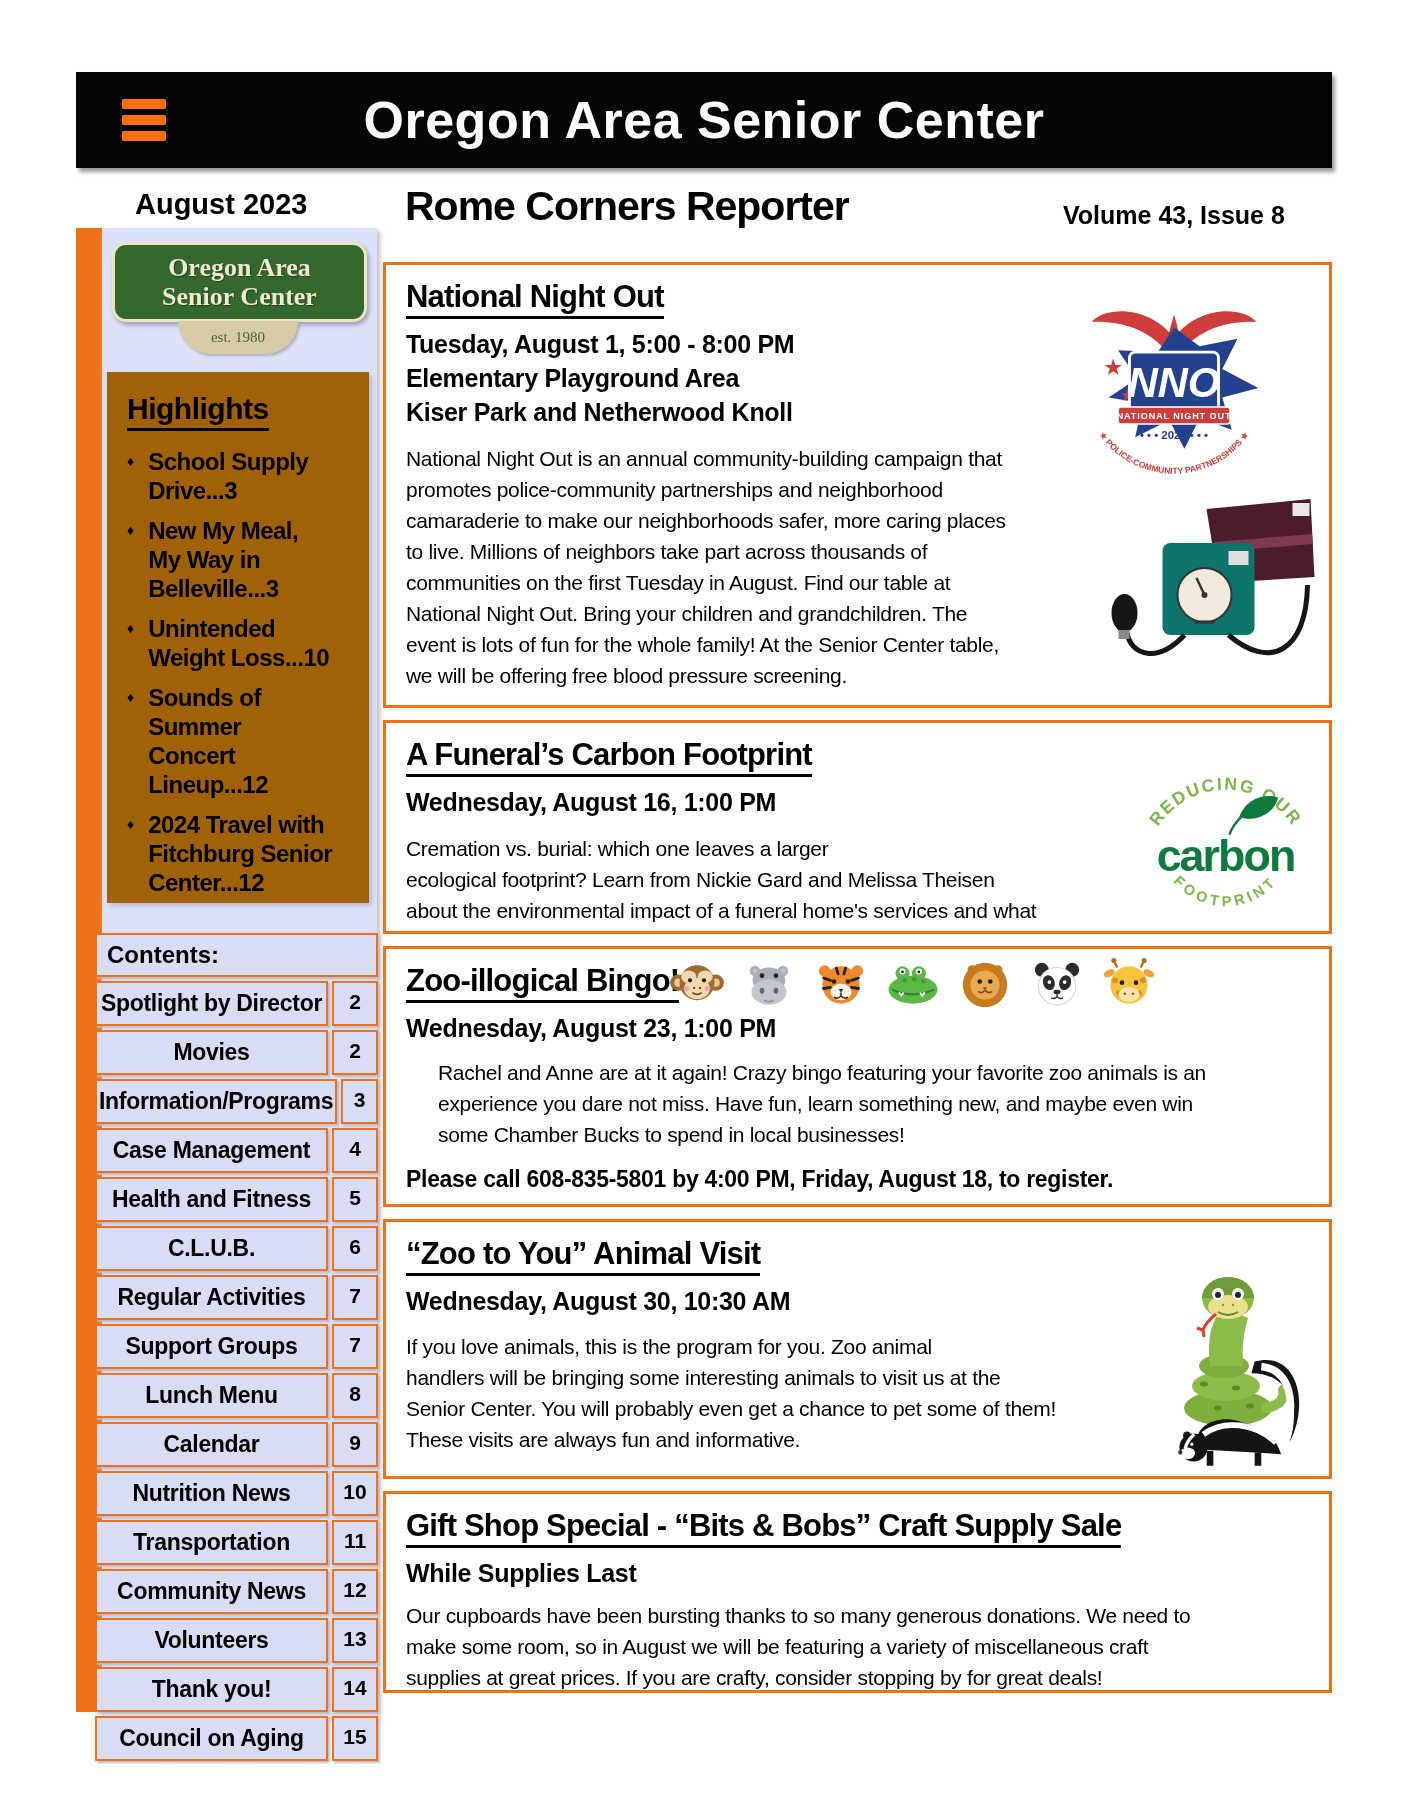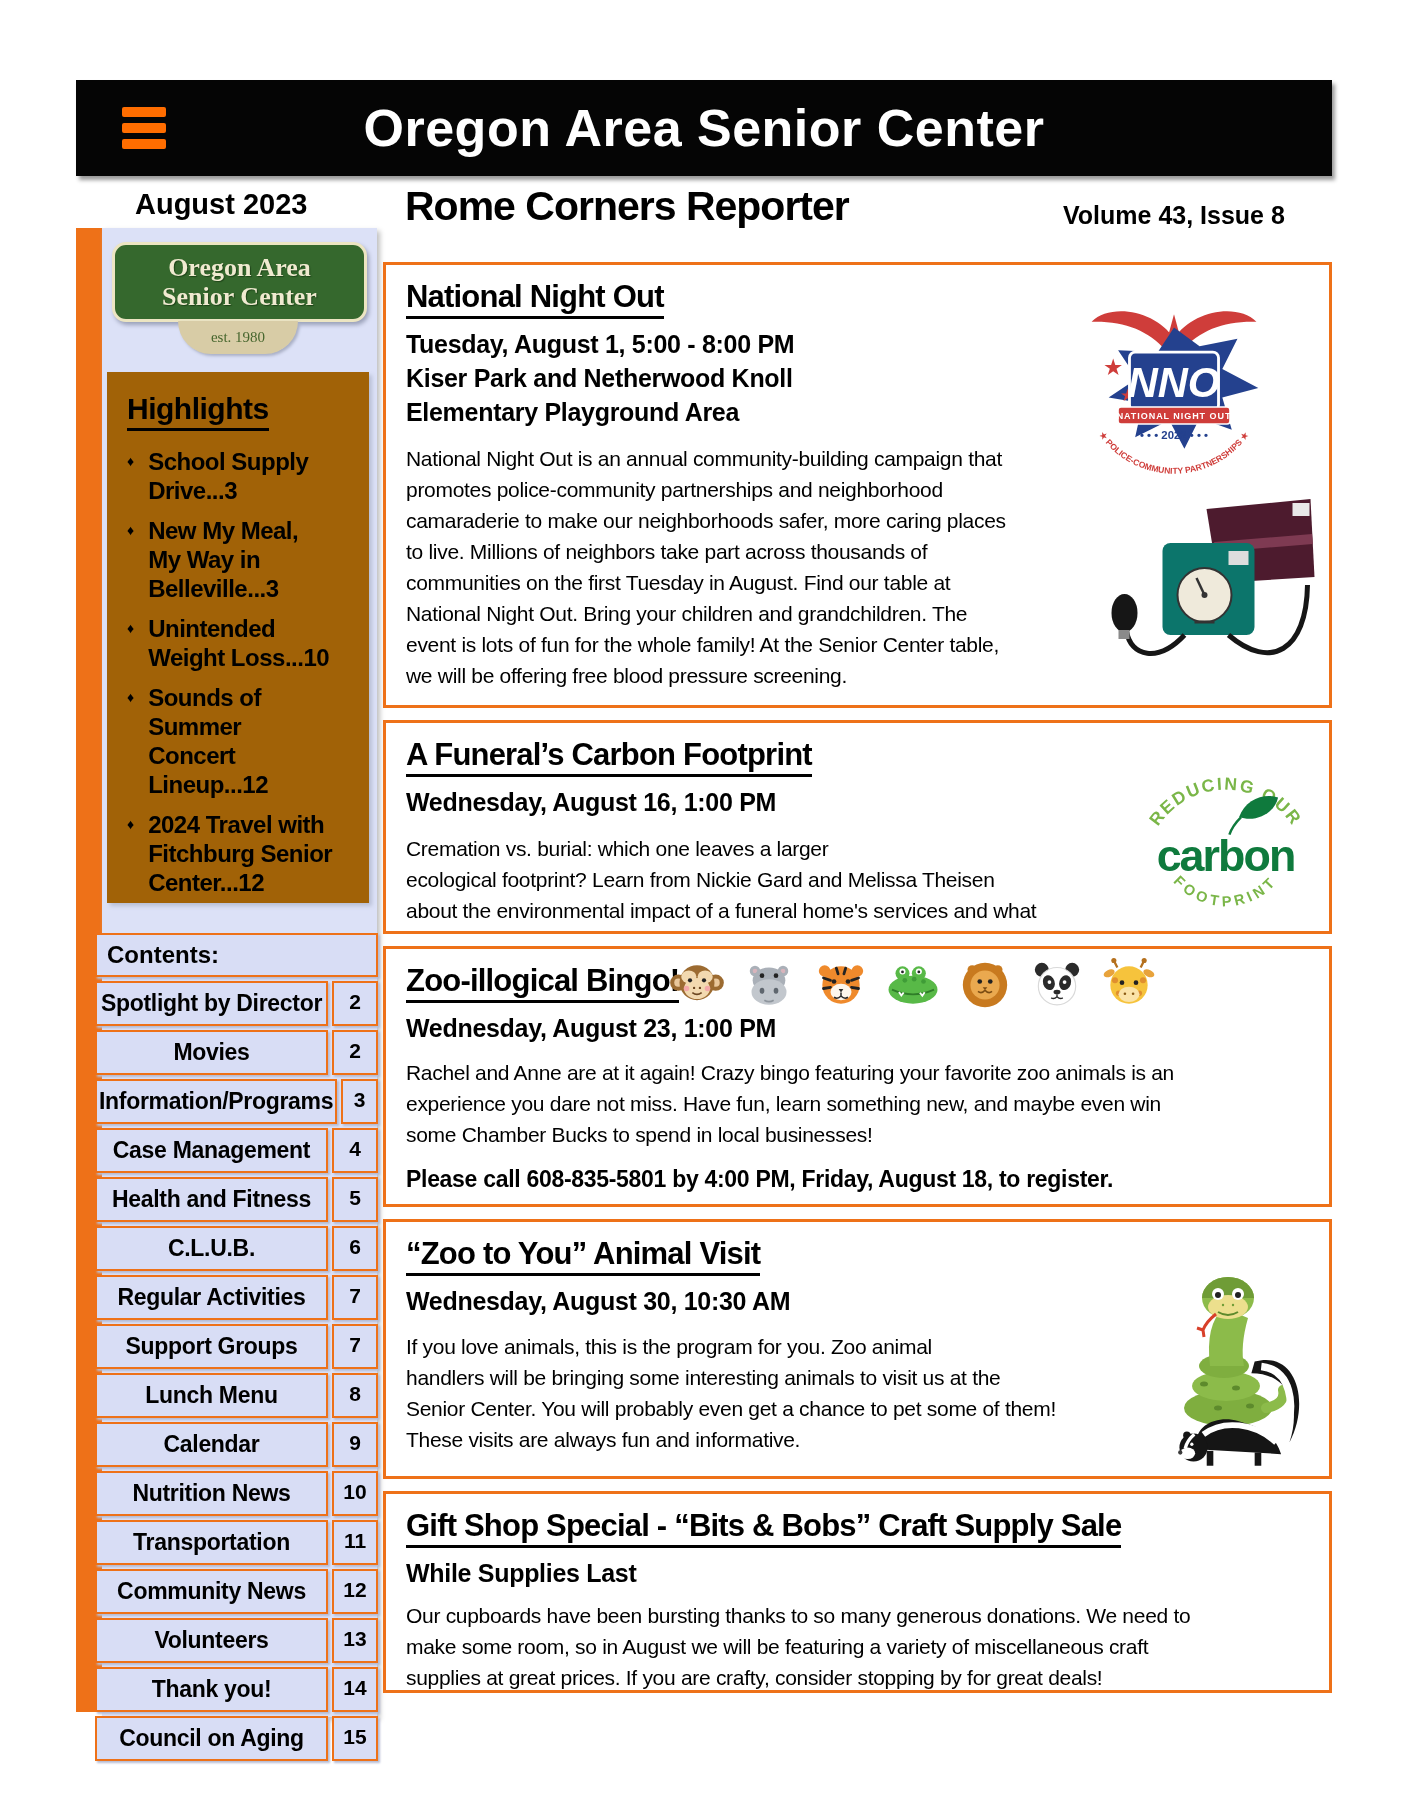--- a/index.html
+++ b/index.html
@@ -1,19 +1,19 @@
 <!DOCTYPE html>
 <html><head>
 <meta charset="utf-8">
 <style>
   html,body{margin:0;padding:0;background:#fff;}
   .page{position:relative;width:1406px;height:1819px;background:#fff;overflow:hidden;
         font-family:"Liberation Sans",sans-serif;color:#000;}
   
-  .banner{position:absolute;left:76px;top:80px;width:1256px;height:96px;background:#050505;
+  .banner{position:absolute;left:76px;top:72px;width:1256px;height:96px;background:#050505;
           box-shadow:3px 4px 4px #9a9a9a;display:flex;align-items:center;justify-content:center;}
   .hamburger{position:absolute;left:46px;top:50%;transform:translateY(-50%);
              display:flex;flex-direction:column;gap:6px;}
   .hamburger .bar{width:44px;height:10px;background:#ff6d00;border-radius:2px;}
   .banner-title{color:#fff;font-size:52px;font-weight:bold;letter-spacing:0.5px;white-space:nowrap;}
   
   .masthead-date{position:absolute;left:135px;top:188px;font-size:29px;font-weight:bold;}
   .masthead-title{position:absolute;left:405px;top:183px;font-size:41px;font-weight:bold;letter-spacing:-1px;}
   .masthead-issue{position:absolute;left:1063px;top:201px;font-size:25px;font-weight:bold;}
   
@@ -47,21 +47,21 @@
   .articles{position:absolute;left:383px;top:262px;width:949px;}
   .box{border:3px solid #ee7118;background:#fff;padding:8px 20px;position:relative;
        box-sizing:border-box;overflow:hidden;margin-bottom:12px;}
   .box h1{font-size:31px;font-weight:bold;display:inline-block;border-bottom:3px solid #000;
           padding-bottom:1px;margin:6px 0 8px 0;letter-spacing:-0.8px;}
   .when{font-size:25px;font-weight:bold;line-height:34px;letter-spacing:-0.3px;}
   .body-text{font-size:21px;line-height:31px;white-space:pre-line;letter-spacing:-0.3px;}
   .b1{height:446px;} .b2{height:214px;} .b3{height:261px;} .b4{height:260px;} .b5{height:202px;}
   .b1 .body-text{margin-top:14px;width:740px;}
   .b2 .body-text{margin-top:14px;width:780px;}
-  .b3 .body-text{margin-top:12px;}
+  .b3 .body-text{margin-top:12px;margin-left:32px;}
   .b4 .body-text{margin-top:13px;width:790px;}
   .b5 .body-text{margin-top:10px;}
   .register-line{font-size:23px;font-weight:bold;margin-top:16px;letter-spacing:-0.3px;}
   .nno-logo{position:absolute;right:55px;top:34px;}
   .bp-img{position:absolute;right:8px;top:226px;}
   .carbon-logo{position:absolute;right:6px;top:20px;}
   .animal-row{position:absolute;left:283px;top:8px;display:flex;gap:16px;}
   .snake-img{position:absolute;right:32px;top:34px;}
   .skunk-img{position:absolute;right:0px;top:128px;}
 </style>
@@ -195,22 +195,22 @@
         <div class="c-cell c-label">Council on Aging</div>
         <div class="c-cell c-page">15</div>
       </div>
   </div>
 
   <div class="articles">
 
     <div class="box b1">
       <h1>National Night Out</h1>
       <div class="when">Tuesday, August 1, 5:00 - 8:00 PM</div>
+      <div class="when">Elementary Playground Area</div>
       <div class="when">Kiser Park and Netherwood Knoll</div>
-      <div class="when">Elementary Playground Area</div>
       <div class="body-text">National Night Out is an annual community-building campaign that
 promotes police-community partnerships and neighborhood
 camaraderie to make our neighborhoods safer, more caring places
 to live.  Millions of neighbors take part across thousands of
 communities on the first Tuesday in August.  Find our table at
 National Night Out.  Bring your children and grandchildren.  The
 event is lots of fun for the whole family!  At the Senior Center table,
 we will be offering free blood pressure screening.</div>
 
       <svg class="nno-logo" width="200" height="180" viewBox="0 0 210 190">

